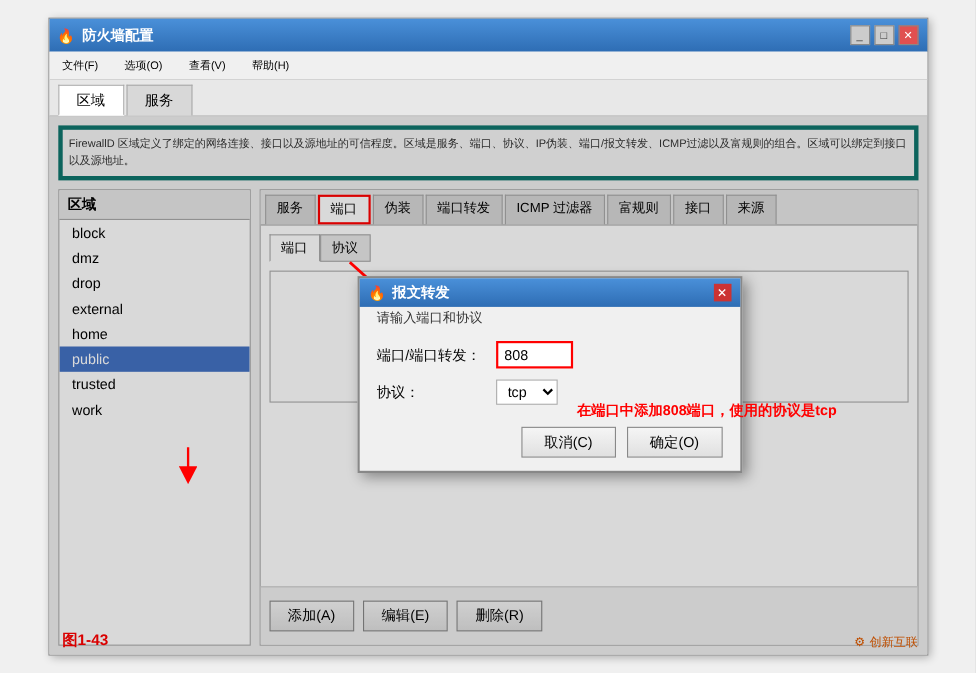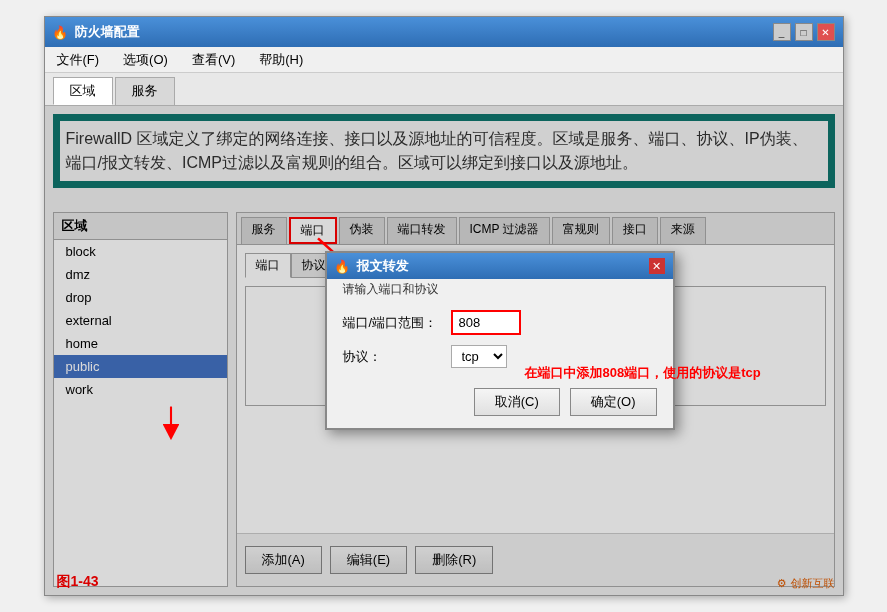--- a/index.html
+++ b/index.html
@@ -66,21 +66,21 @@
     .menubar {
       background: #f0f0f0;
       border-bottom: 1px solid #ccc;
       display: flex;
       align-items: center;
       height: 26px;
       padding: 0 8px;
       gap: 16px;
     }
     .menubar-item {
-      font-size: 13px;
+      font-size: 10px;
       cursor: pointer;
       padding: 2px 4px;
     }
 
     
     .config-row {
       display: flex;
       align-items: center;
       padding: 6px 12px;
       background: #f0f0f0;
@@ -127,27 +127,27 @@
     .content-wrapper {
       flex: 1;
       display: flex;
       flex-direction: column;
       padding: 8px;
       background: #f0f0f0;
     }
 
     
     .description {
-      font-size: 16px;
+      font-size: 10px;
       color: #333;
       line-height: 1.5;
-      margin-bottom: 24px;
+      margin-bottom: 8px;
       padding: 6px;
       background: #f5f5f5;
-      border: 7px solid #0f766e;
+      border: 4px solid #0f766e;
     }
 
     
     .inner-layout {
       display: flex;
       flex: 1;
       gap: 8px;
     }
 
     
@@ -445,20 +445,21 @@
 
       <div class="zone-panel">
         <div class="zone-title">区域</div>
         <div class="zone-list">
           <div class="zone-item">block</div>
           <div class="zone-item">dmz</div>
           <div class="zone-item">drop</div>
           <div class="zone-item">external</div>
           <div class="zone-item">home</div>
           <div class="zone-item selected">public</div>
+          <div class="zone-item">trusted</div>
           <div class="zone-item">work</div>
         </div>
       </div>
 
       <div class="right-panel">
 
         <div class="inner-tabs">
           <div class="inner-tab">服务</div>
           <div class="inner-tab active highlighted">端口</div>
           <div class="inner-tab">伪装</div>
@@ -508,21 +509,21 @@
         <div class="modal-titlebar">
           <div class="modal-title">
             <span>🔥</span>
             <span>报文转发</span>
           </div>
           <div class="modal-close">✕</div>
         </div>
         <div class="modal-body">
           <div class="modal-desc">请输入端口和协议</div>
           <div class="modal-row">
-            <span class="modal-row-label">端口/端口范围：</span>
+            <span class="modal-row-label">端口/端口转发：</span>
             <input class="modal-input" type="text" value="808" style="">
           </div>
           <div class="modal-row">
             <span class="modal-row-label">协议：</span>
             <select class="modal-select">
               <option value="tcp">tcp</option>
               <option value="udp">udp</option>
             </select>
           </div>
         </div>

